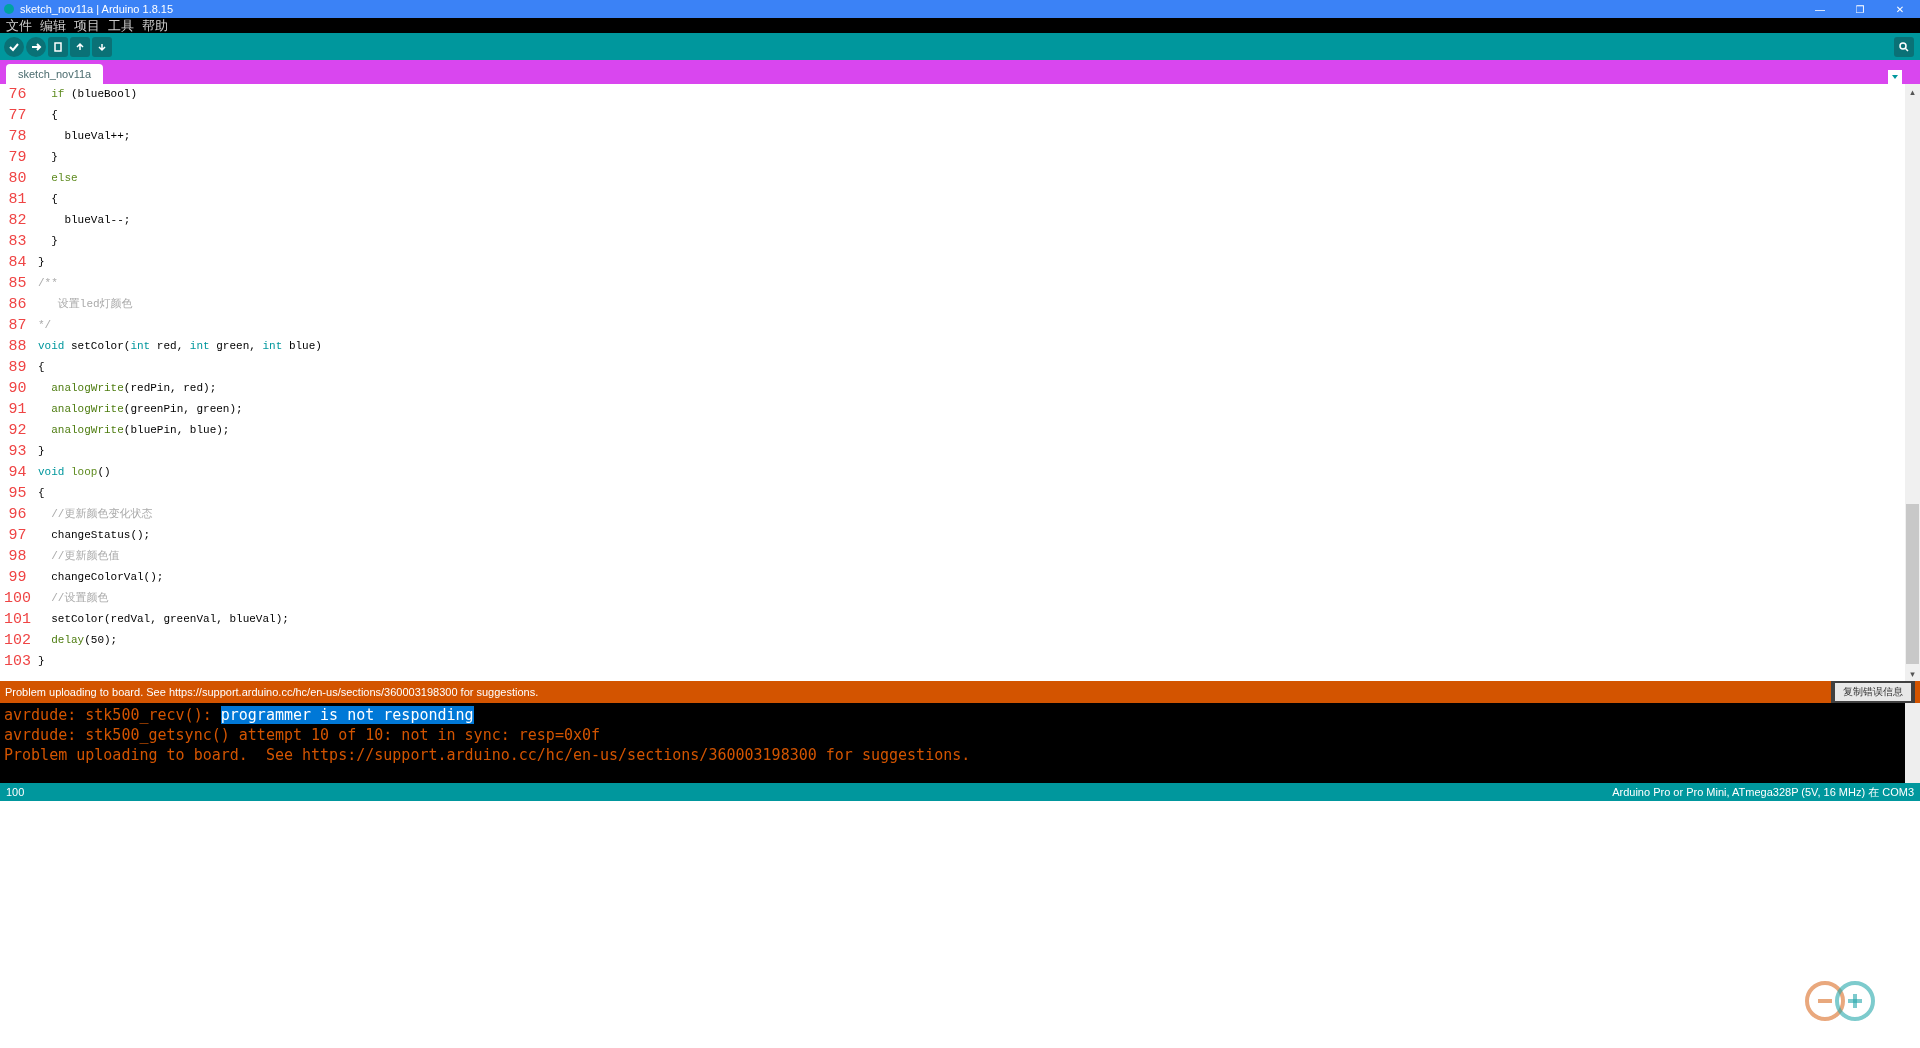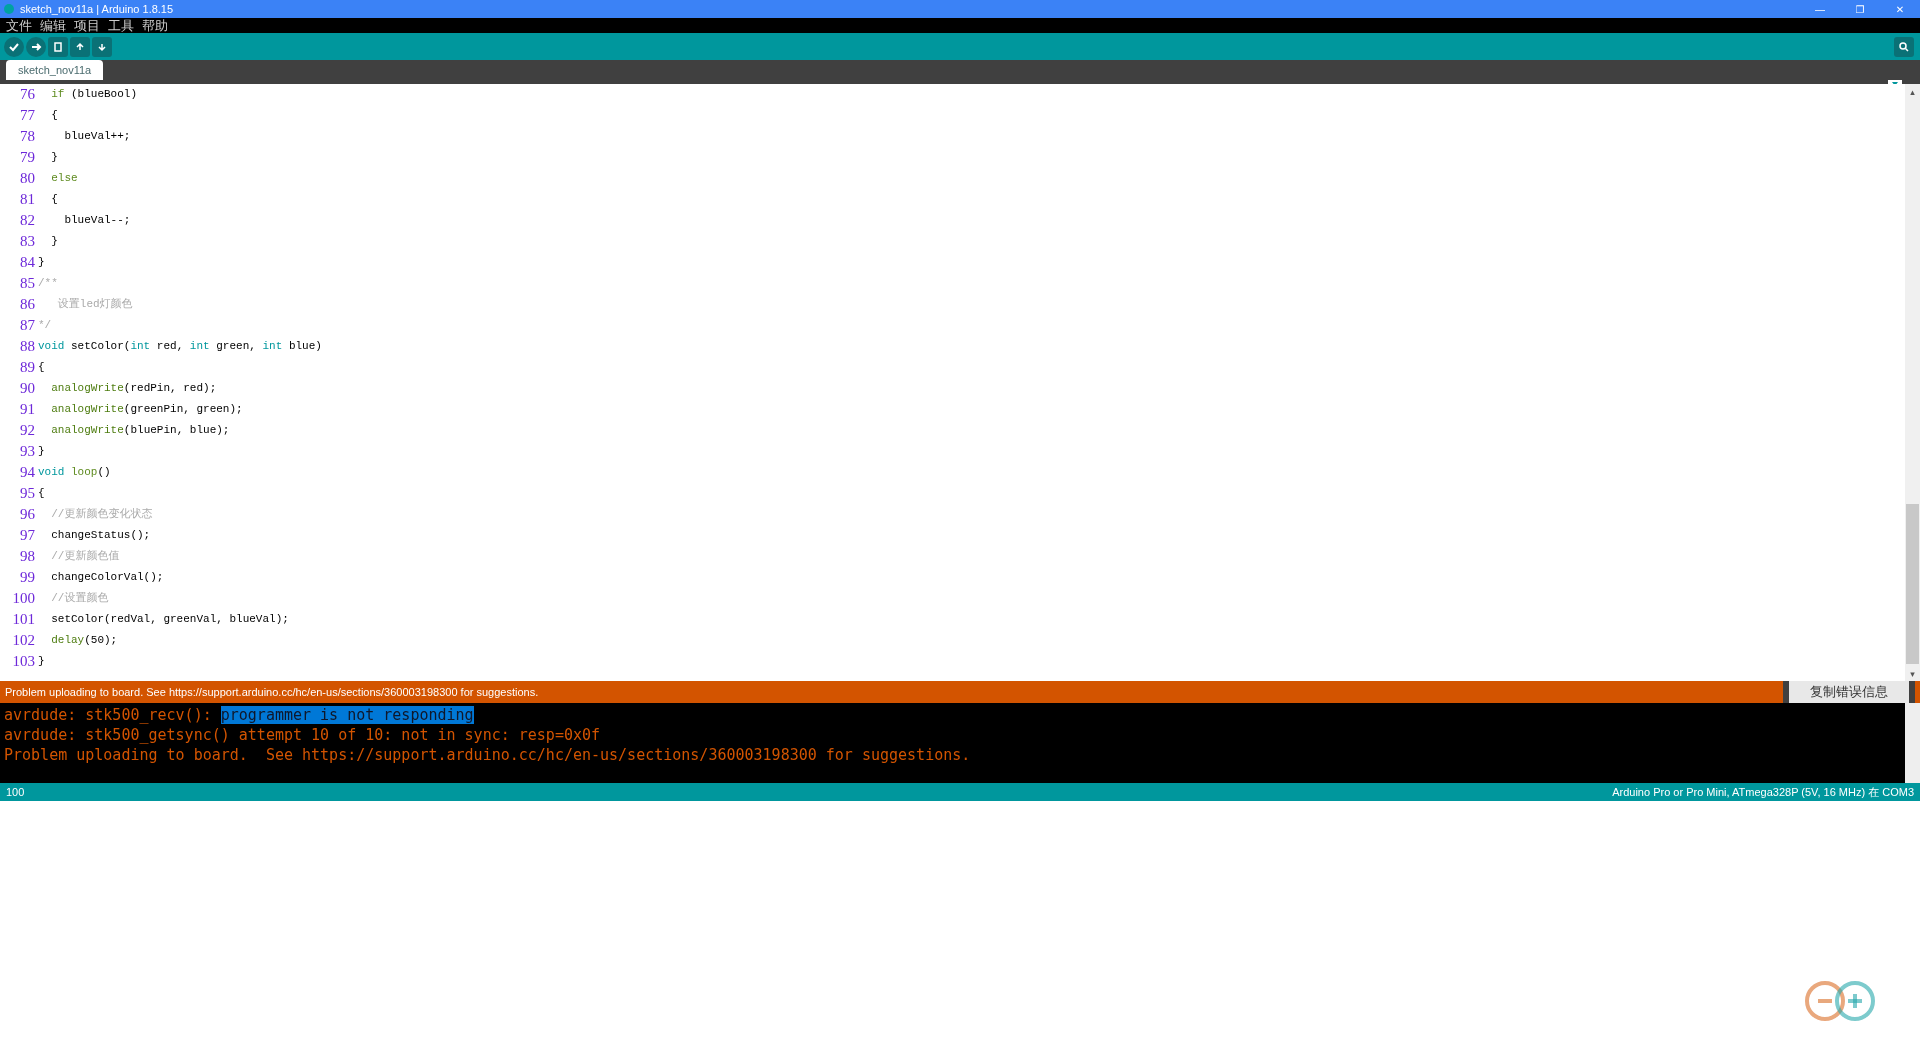--- a/index.html
+++ b/index.html
@@ -9,41 +9,41 @@
 .titlebar-title { flex: 1; }
 .window-controls { display: flex; }
 .window-btn { width: 40px; height: 18px; display: flex; align-items: center; justify-content: center; color: #fff; font-size: 10px; }
 .menubar { background: #000; color: #ccc; height: 15px; display: flex; align-items: center; font-size: 13px; padding-left: 4px; gap: 4px; }
 .menubar span { padding: 0 2px; }
 .toolbar { background: #00979d; height: 27px; display: flex; align-items: center; padding: 0 4px; }
 .toolbar-btn { width: 20px; height: 20px; background: #0a7176; border-radius: 50%; margin-right: 2px; display: flex; align-items: center; justify-content: center; }
 .toolbar-btn.square { border-radius: 3px; }
 .toolbar-spacer { flex: 1; }
 .toolbar svg { width: 12px; height: 12px; }
-.tabbar { background: #404040; height: 24px; display: flex; align-items: flex-start; padding-left: 6px; flex-direction: column; }
+.tabbar { background: #d946ef; height: 24px; display: flex; align-items: flex-end; padding-left: 6px; }
 .tab { background: #fff; color: #4a6b6e; font-size: 11px; padding: 4px 12px; border-radius: 4px 4px 0 0; }
 .tab-menu { margin-left: auto; margin-right: 18px; width: 14px; height: 14px; background: #fff; display: flex; align-items: center; justify-content: center; }
 .editor { background: #fff; height: 597px; display: flex; position: relative; }
-.gutter { width: 38px; background: #fff; text-align: right; padding-right: 3px; color: #6d28d9; font-family: Liberation Serif, serif; font-size: 15px; line-height: 21px; padding-top: 0px; }
+.gutter { width: 38px; background: #fff; text-align: center; padding-right: 3px; color: #ef4444; font-family: Liberation Mono, monospace; font-size: 15px; line-height: 21px; padding-top: 0px; }
 .gutter div { height: 21px; }
 .code { flex: 1; font-family: Consolas, "Courier New", monospace; font-size: 11px; line-height: 21px; white-space: pre; color: #000; padding-top: 0px; }
 .code-line { height: 21px; }
 .kw-control { color: #5e8b1f; }
 .kw-type { color: #00979d; }
 .kw-func { color: #4d7c0f; }
 .kw-comment { color: #aaa; }
 .editor-scroll { position: absolute; right: 0; top: 0; width: 15px; height: 100%; background: #f0f0f0; }
 .editor-scroll-thumb { position: absolute; right: 1px; width: 13px; background: #c8c8c8; }
 .editor-scroll-arrow { position: absolute; right: 0; width: 15px; height: 15px; background: #f0f0f0; display:flex; align-items:center; justify-content:center; font-size:9px; color:#555;}
 .statusbar-orange { background: #d35400; color: #fff; height: 22px; display: flex; align-items: center; font-size: 11px; padding: 0 5px; }
 .statusbar-orange-text { flex: 1; }
-.copy-btn { background: #e8e8e8; color: #333; font-size: 13px; padding: 2px 21px; border: 6px solid #404040; }
+.copy-btn { background: #e8e8e8; color: #333; font-size: 10px; padding: 2px 8px; border: 4px solid #404040; }
 .console { background: #000; height: 80px; font-family: Consolas, monospace; font-size: 15px; line-height: 20px; padding: 2px 4px; color: #d35400; position: relative; }
 .console-line { white-space: pre; }
-.console-highlight { background: #0078d7; color: #0f172a; }
+.console-highlight { background: #0078d7; color: #ffffff; }
 .console-scroll { position: absolute; right: 0; top: 0; width: 15px; height: 100%; background: #eee; }
 .bottombar { background: #00979d; color: #fff; height: 18px; display: flex; align-items: center; font-size: 11px; padding: 0 6px; }
 .bottombar-left { flex: 1; }
 .logo-corner { position: absolute; right: 30px; bottom: 18px; opacity: 0.85; }
 </style>
 </head>
 <body>
 
 <div class="titlebar">
   <div class="titlebar-icon"></div>

